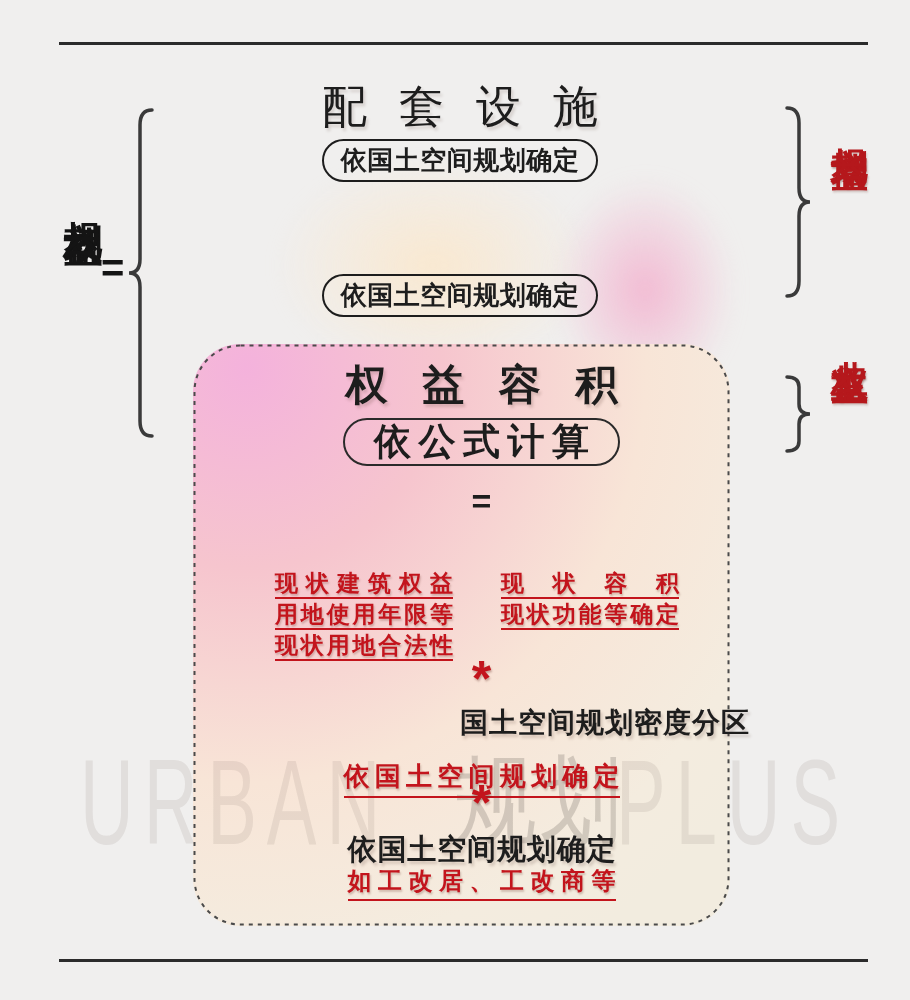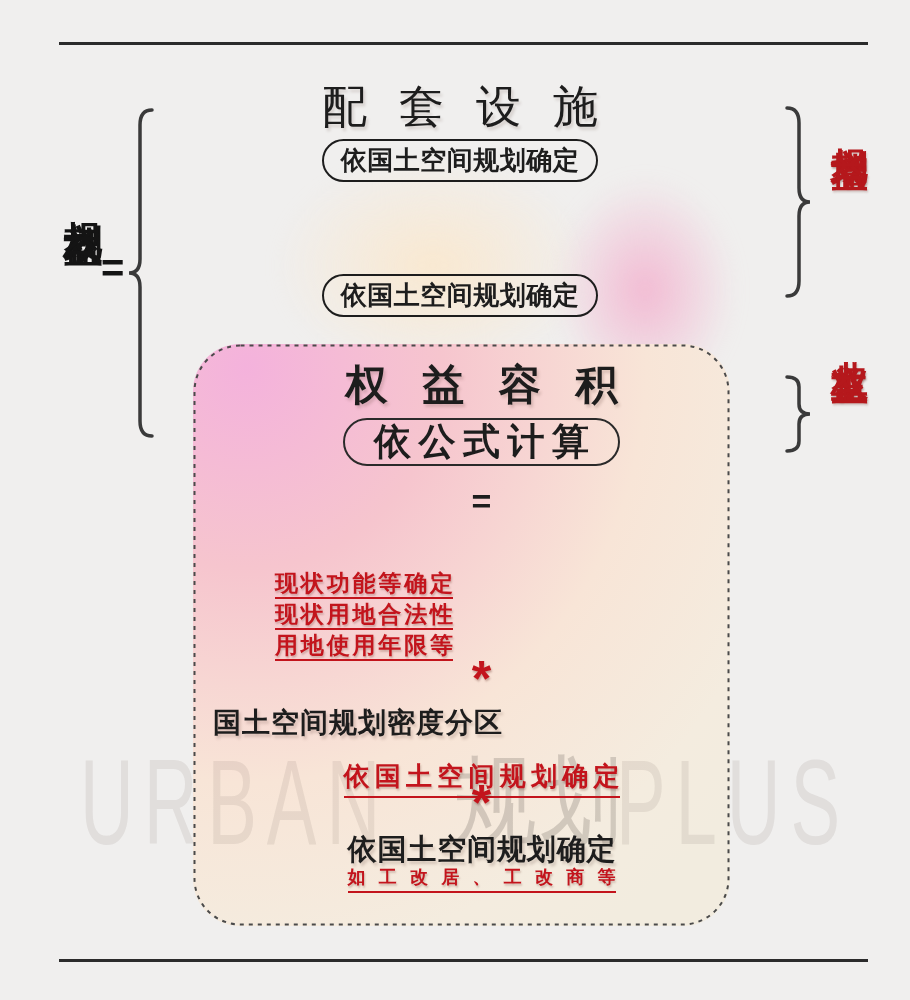--- a/index.html
+++ b/index.html
@@ -46,33 +46,33 @@
   .notes-col{position:absolute;top:228px;}
   .notes-left{left:62px;width:178px;}
   .notes-right{left:288px;width:178px;}
   .note-line{display:block;width:100%;font-size:23px;font-weight:700;line-height:23px;color:#c3141c;
     text-align:justify;text-align-last:justify;
     padding-bottom:2px;border-bottom:2.5px solid #c3141c;margin-bottom:4px;
     text-shadow:1px 2px 2px rgba(90,30,20,0.25);}
   .star{position:absolute;left:0;right:0;text-align:center;color:#c3141c;
     font-size:50px;font-weight:700;line-height:50px;text-shadow:1px 2px 2px rgba(90,30,20,0.3);}
   .star1{top:310px;} .star2{top:434px;}
-  .sub-title{position:absolute;left:0;right:0;text-align:left;font-size:28px;font-weight:700;
+  .sub-title{position:absolute;left:0;right:0;text-align:right;font-size:28px;font-weight:700;
     letter-spacing:1px;text-shadow:2px 3px 3px rgba(90,60,50,0.22);}
   .density-title{top:360px;}
   .red-line{position:absolute;left:0;right:0;}
   .red-line span{display:block;margin:0 auto;color:#c3141c;font-weight:700;
     text-align:justify;text-align-last:justify;
     border-bottom:2.5px solid #c3141c;padding-bottom:2px;
     text-shadow:1px 2px 2px rgba(90,30,20,0.25);}
   .density-note{top:415px;} .density-note span{width:276px;font-size:26px;}
   .factor-title{top:486px;left:0;right:0;position:absolute;}
   .factor-title span{display:block;margin:0 auto;width:268px;font-size:29px;font-weight:700;
     text-align:justify;text-align-last:justify;text-shadow:2px 3px 3px rgba(90,60,50,0.22);}
-  .factor-note{top:521px;} .factor-note span{width:268px;font-size:18px;}
+  .factor-note{top:521px;} .factor-note span{width:268px;font-size:24px;}
   
   .v-label{position:absolute;writing-mode:vertical-rl;text-orientation:upright;
     font-weight:700;white-space:nowrap;}
   .left-label{left:56px;top:190px;font-size:39px;letter-spacing:2px;color:#141414;}
   .eq-left{position:absolute;left:101px;top:246px;font-size:40px;font-weight:700;color:#141414;}
   .red-v{color:#b5181c;font-size:37px;letter-spacing:2px;text-shadow:1px 2px 2px rgba(90,30,20,0.2);}
   .gain-label{left:824px;top:118px;}
   .owner-label{left:824px;top:331px;}
   .brace{position:absolute;}
   
@@ -133,23 +133,27 @@
   <div class="box-content">
     <div class="box-title">
       <span>权益容积</span>
     </div>
     <div class="box-pill">
       <span>依公式计算</span>
     </div>
     <div class="box-equals">=</div>
 
     <div class="notes-col notes-left">
+      <span class="note-line">现状建筑权益</span>
+      <span class="note-line">用地使用年限等</span>
+      <span class="note-line">现状用地合法性</span>
+    </div>
+    <div class="notes-col notes-right">
+      <span class="note-line">现状容积</span>
       <span class="note-line">现状功能等确定</span>
-      <span class="note-line">现状用地合法性</span>
-      <span class="note-line">用地使用年限等</span>
     </div>
 
     <div class="star star1">*</div>
 
     <div class="sub-title density-title">国土空间规划密度分区</div>
     <div class="red-line density-note">
       <span>依国土空间规划确定</span>
     </div>
 
     <div class="star star2">*</div>

